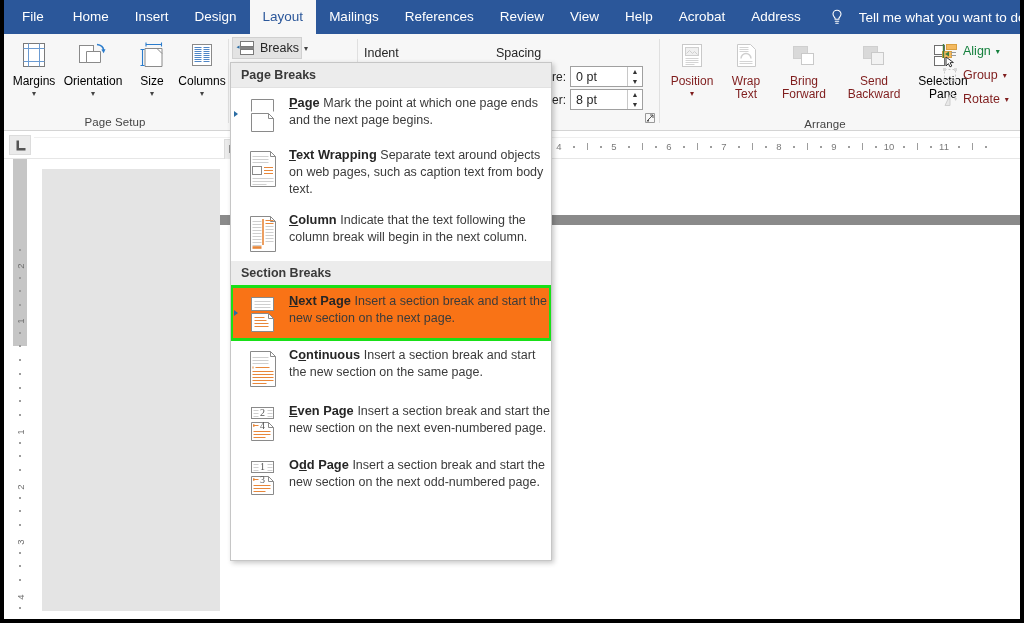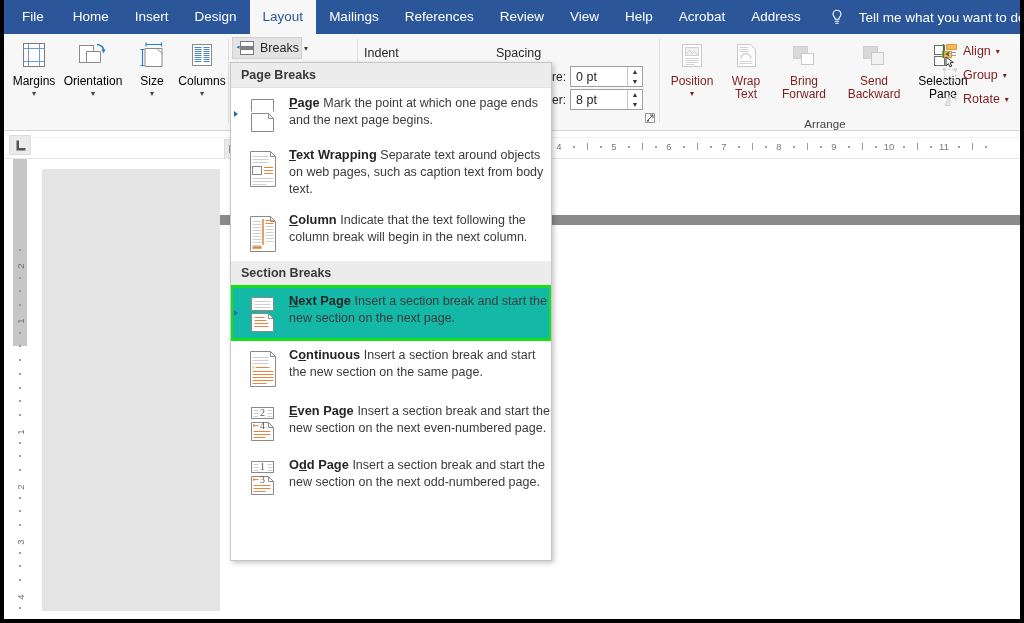--- a/index.html
+++ b/index.html
@@ -105,21 +105,21 @@
     font-style:normal; font-size:7px; color:#333; line-height:1;
   }
   .dlg-launch {
     position:absolute; width:12px; height:12px; cursor:default;
   }
 
   
   .align-row {
     position:absolute;
     display:flex; align-items:center; gap:5px;
-    font-size:12.5px; color:#7f1d1d; height:22px;
+    font-size:12.5px; color:#15803d; height:22px;
     cursor:default;
   }
   .align-row.dis { color:#7f1d1d; }
   .align-row .cd { font-size:8px; }
 
   
   .hrulerband {
     position:absolute; left:0; top:131px; width:1016px; height:28px;
     background:#fff; border-bottom:1px solid #e6e6e6;
   }
@@ -208,21 +208,21 @@
     width:44px; min-width:44px; display:flex; align-items:flex-start; justify-content:center;
     padding-top:2px;
   }
   .dd-item .body { flex:1; padding-left:4px; }
   .dd-item .ttl {
     font-size:12.8px; font-weight:bold; color:#262626; line-height:16px; margin-bottom:1px;
   }
   .dd-item .ttl u { text-decoration:underline; }
   .dd-item .desc { font-size:12.5px; color:#3b3b3b; line-height:17px; }
   .dd-item.selected {
-    background:#14b8a6;
+    background:#f97316;
     outline:3px solid #18e018;
     outline-offset:-2px;
     z-index:3;
   }
   .submark {
     position:absolute; left:3px; top:50%; transform:translateY(-50%);
     width:0; height:0;
     border-left:4px solid #2b6ca3;
     border-top:3.5px solid transparent;
     border-bottom:3.5px solid transparent;
@@ -330,20 +330,21 @@
               <rect x="6.5" y="5.5" width="19" height="21" fill="#fff" stroke="#8a8a8a"></rect>
               <g stroke="#4f86c6">
                 <path d="M8.5 8.5h7M8.5 10.5h7M8.5 12.5h7M8.5 14.5h7M8.5 16.5h7M8.5 18.5h7M8.5 20.5h7M8.5 22.5h7M17.5 8.5h6M17.5 10.5h6M17.5 12.5h6M17.5 14.5h6M17.5 16.5h6M17.5 18.5h6M17.5 20.5h6M17.5 22.5h6"></path>
               </g>
             </svg>
         </span>
         <span class="lb">Columns</span>
         <span class="car">▾</span>
       </div>
 
+      <div class="grp-label">Page Setup</div>
     </div>
 
     <div class="grp-sep" style="left:224px;"></div>
 
     <div class="smallbtn pressed" style="left:228px; top:3px; width:70px;">
       <span>
         <svg width="19" height="16" viewBox="0 0 19 16">
             <path d="M0.5 7.2l3-1.6v3.2z" fill="#2b6ca3"></path>
             <rect x="4.5" y="1.5" width="13" height="5" fill="#fff" stroke="#7a7a7a"></rect>
             <rect x="4.5" y="9.5" width="13" height="5" fill="#fff" stroke="#7a7a7a"></rect>

